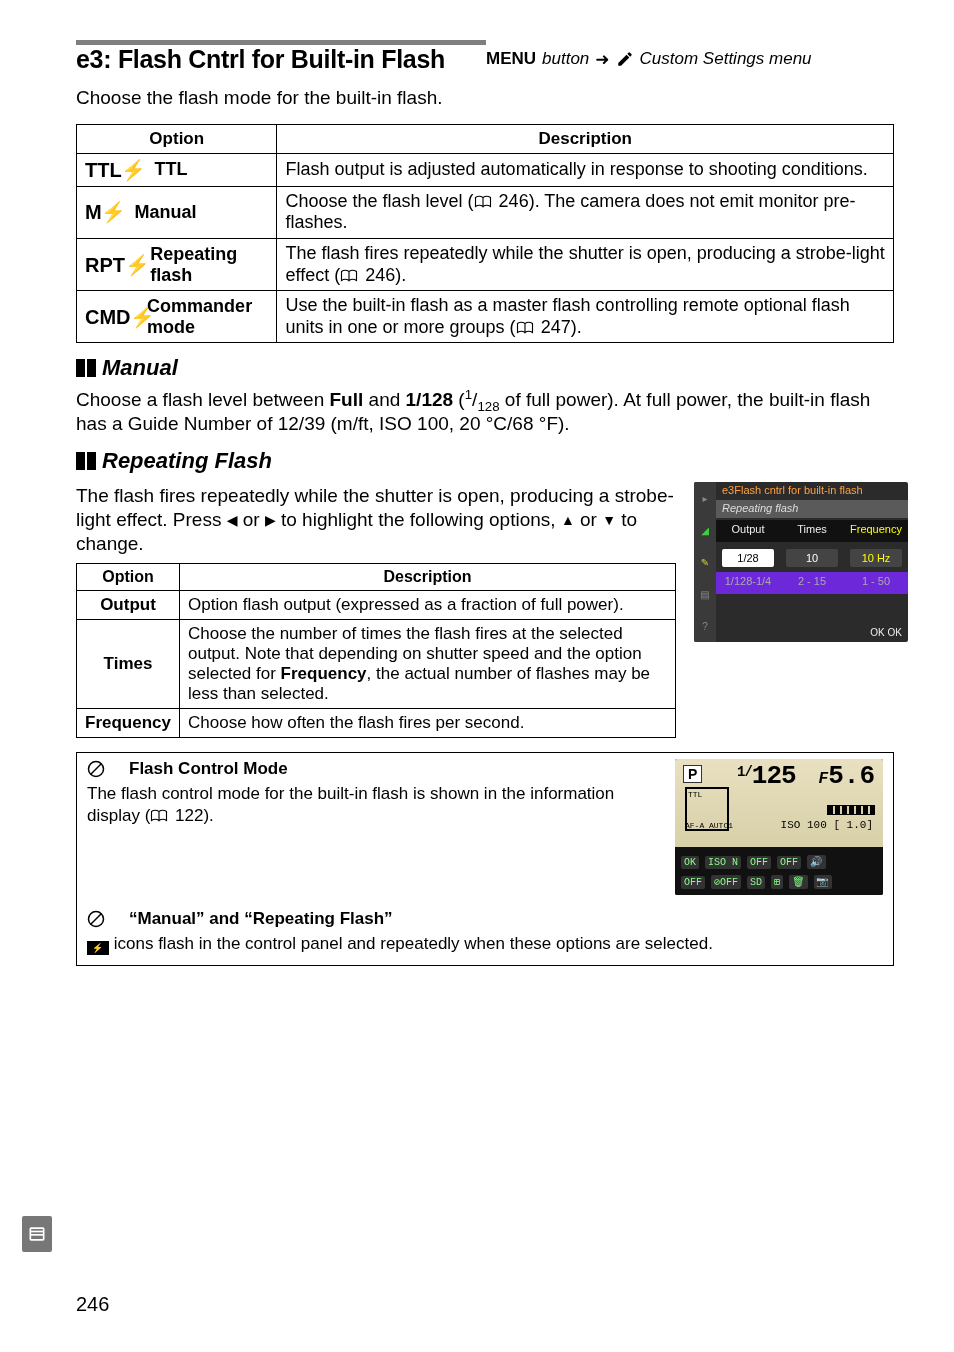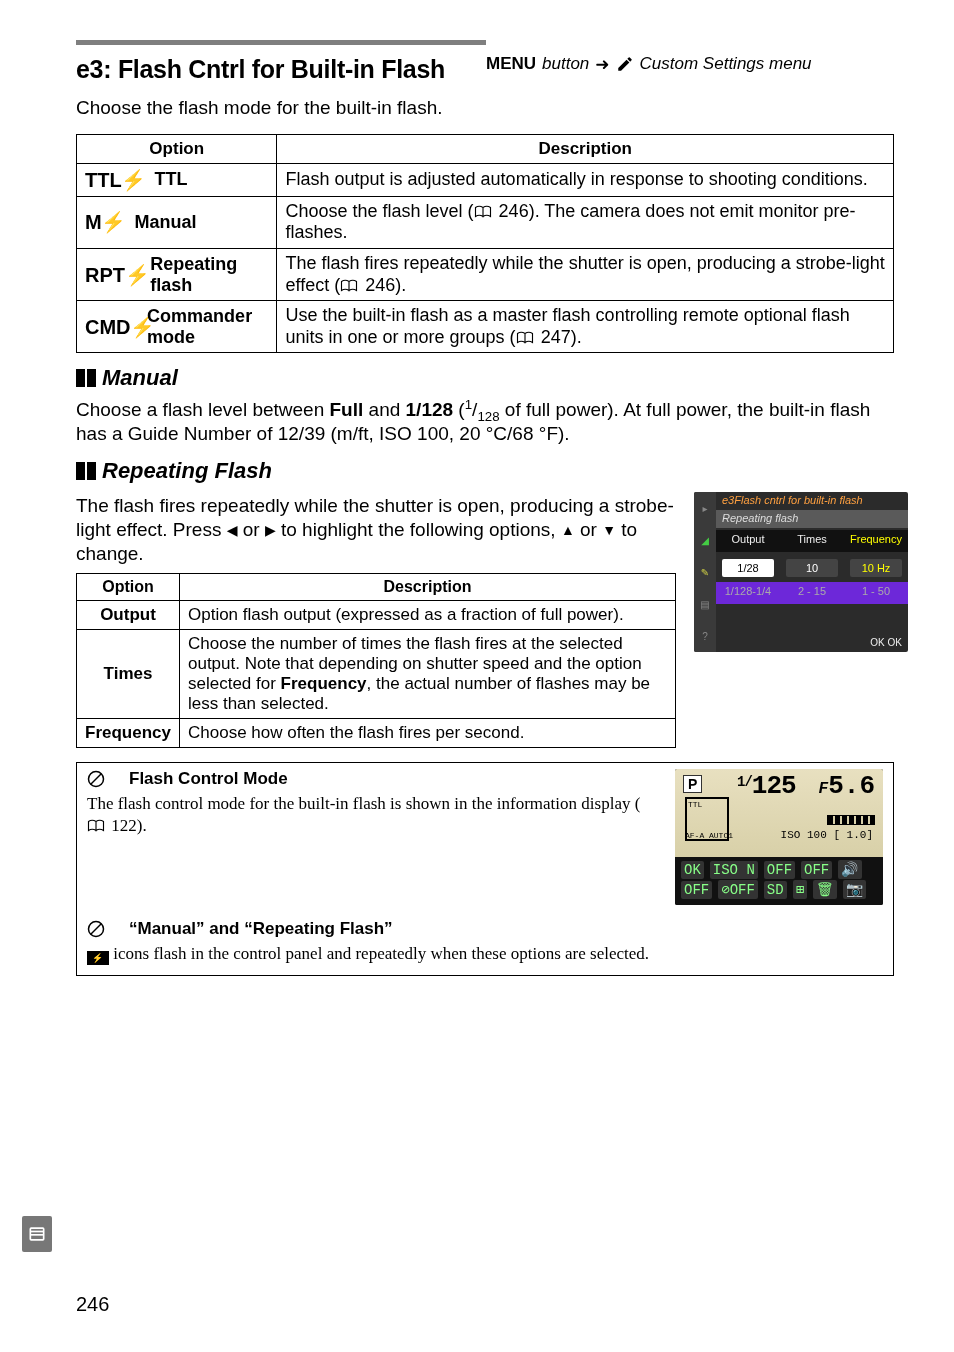--- a/index.html
+++ b/index.html
@@ -15,21 +15,21 @@
     padding: 40px 60px 40px 76px;
     position: relative;
     min-height: 1352px;
   }
 
   
   .title-row { display: flex; align-items: stretch; margin-bottom: 10px; }
   .title-left {
     flex: 0 0 410px;
     border-top: 5px solid #7f7f7f;
-    padding-top: 10px;
+    padding-top: 0;
   }
   .title-left h2 {
     margin: 0;
     font-family: "Arial Narrow", Arial, sans-serif;
     font-weight: bold;
     font-size: 25px;
     letter-spacing: -0.3px;
   }
   .title-right {
     flex: 1;
@@ -80,21 +80,21 @@
     border-radius: 2px;
     font-size: 11px;
     color: #bfbfbf;
     position: relative;
     overflow: hidden;
     margin-top: 4px;
     flex-shrink: 0;
   }
   .menu-shot .side { position:absolute; left:0; top:0; bottom:0; width:22px; background:#3a3a3a; display:flex; flex-direction:column; }
   .menu-shot .side div { flex:1; display:flex; align-items:center; justify-content:center; color:#888; font-size:10px; }
-  .menu-shot .top1 { position:absolute; left:22px; right:0; top:0; height:20px; color:#ffa040; font-size:11px; padding:2px 6px; font-style: italic; }
+  .menu-shot .top1 { position:absolute; left:22px; right:0; top:0; height:20px; color:#ffa040; font-size:11px; padding:2px 6px; }
   .menu-shot .top2 { position:absolute; left:22px; right:0; top:18px; height:18px; background:#5a5a5a; color:#ddd; padding:2px 6px; font-style: italic; }
   .menu-shot .hdr { position:absolute; left:22px; right:0; top:38px; height:22px; background:#111; display:flex; }
   .menu-shot .hdr div { flex:1; text-align:center; color:#eee; padding:3px 0; font-size:11px; }
   .menu-shot .row1 { position:absolute; left:22px; right:0; top:62px; height:24px; display:flex; }
   .menu-shot .row1 div { flex:1; text-align:center; padding:3px 0; }
   .menu-shot .row1 .boxv { background:#fff; color:#000; margin:2px 6px; border-radius:2px; }
   .menu-shot .row1 .pill { background:#444; color:#fff; margin:2px 6px; border-radius:2px; }
   .menu-shot .row2 { position:absolute; left:22px; right:0; top:90px; height:22px; background:#6d28d9; display:flex; }
   .menu-shot .row2 div { flex:1; text-align:center; color:#aaa; padding:3px 0; font-size:11px; }
   .menu-shot .ok { position:absolute; right:6px; bottom:4px; color:#eee; font-size:10px; }
@@ -102,42 +102,42 @@
   table.opt2 { border-collapse: collapse; width: 600px; margin-top: 6px; }
   table.opt2 th, table.opt2 td { border: 1px solid #000; padding: 4px 8px; font-size: 17px; vertical-align: middle; }
   table.opt2 th { text-align:center; font-family: "Arial Narrow", Arial, sans-serif; font-weight: bold; font-size: 16px; }
   table.opt2 td.oc { text-align:center; font-family: "Arial Narrow", Arial, sans-serif; font-weight: bold; }
 
   
   .notebox { border: 1px solid #000; margin-top: 14px; padding: 6px 10px 10px; }
   .note-head { display:flex; align-items:center; gap:24px; }
   .note-head .slash { width:18px; height:18px; }
   .note-head .t { font-family: "Arial Narrow", Arial, sans-serif; font-weight:bold; font-size:17px; }
-  .notebox p { margin: 4px 0 0; font-size: 17px; line-height:1.25;font-family:Liberation Serif, serif; }
+  .notebox p { margin: 4px 0 0; font-size: 17px; line-height:1.25; }
 
   .note-row { display:flex; gap:18px; align-items:flex-start; }
   .note-row .txt { flex:1; }
 
   .lcd {
     width: 208px; height: 136px; background:#111; border-radius:2px;
     flex-shrink:0; position:relative; color:#ffe040; font-family: "Courier New", monospace;
     overflow:hidden;
   }
   .lcd .top { position:absolute; left:0; right:0; top:0; height:88px; background:linear-gradient(#e8e0c0,#d8d0a8); }
   .lcd .p { position:absolute; left:8px; top:6px; background:#fff; border:1px solid #333; padding:0 4px; color:#000; font-family: Arial; font-weight:bold; font-size:14px; }
   .lcd .shutter { position:absolute; left:62px; top:2px; color:#000; font-size:26px; font-weight:bold; letter-spacing:-1px; }
   .lcd .shutter .pre { font-size:14px; vertical-align: top; position:relative; top:3px; }
   .lcd .ap { position:absolute; right:8px; top:2px; color:#000; font-size:26px; font-weight:bold; }
   .lcd .ap .f { font-size:16px; font-style:italic; }
   .lcd .gauge { position:absolute; right:8px; top:46px; width:48px; height:10px; background:repeating-linear-gradient(90deg,#000 0 5px,#d8d0a8 5px 7px); border:1px solid #000; }
   .lcd .isorow { position:absolute; left:10px; right:10px; top:60px; color:#000; font-size:11px; }
   .lcd .bottom { position:absolute; left:0; right:0; bottom:0; height:48px; background:#111; }
   .lcd .brow1, .lcd .brow2 { position:absolute; left:6px; right:6px; color:#8f8; font-size:9px; display:flex; gap:6px; align-items:center; }
   .lcd .brow1 { bottom:26px; } .lcd .brow2 { bottom:6px; }
-  .lcd .chip { background:#333; color:#8f8; padding:1px 3px; border-radius:2px; font-size:14px; }
+  .lcd .chip { background:#333; color:#8f8; padding:1px 3px; border-radius:2px; font-size:10px; }
 
   .nz { display:inline-block; width:22px; height:14px; background:#000; color:#fff; font-size:9px; text-align:center; line-height:14px; vertical-align:-2px; }
 
   
   .tab-icn { position:absolute; left:22px; bottom:100px; width:30px; height:36px; background:#777; display:flex; align-items:center; justify-content:center; border-radius:2px; }
   .tab-icn svg { width:20px; height:20px; }
 
   .page-num { position:absolute; left:76px; bottom:36px; font-size:20px; }
 
   sup { font-size: 0.7em; }

